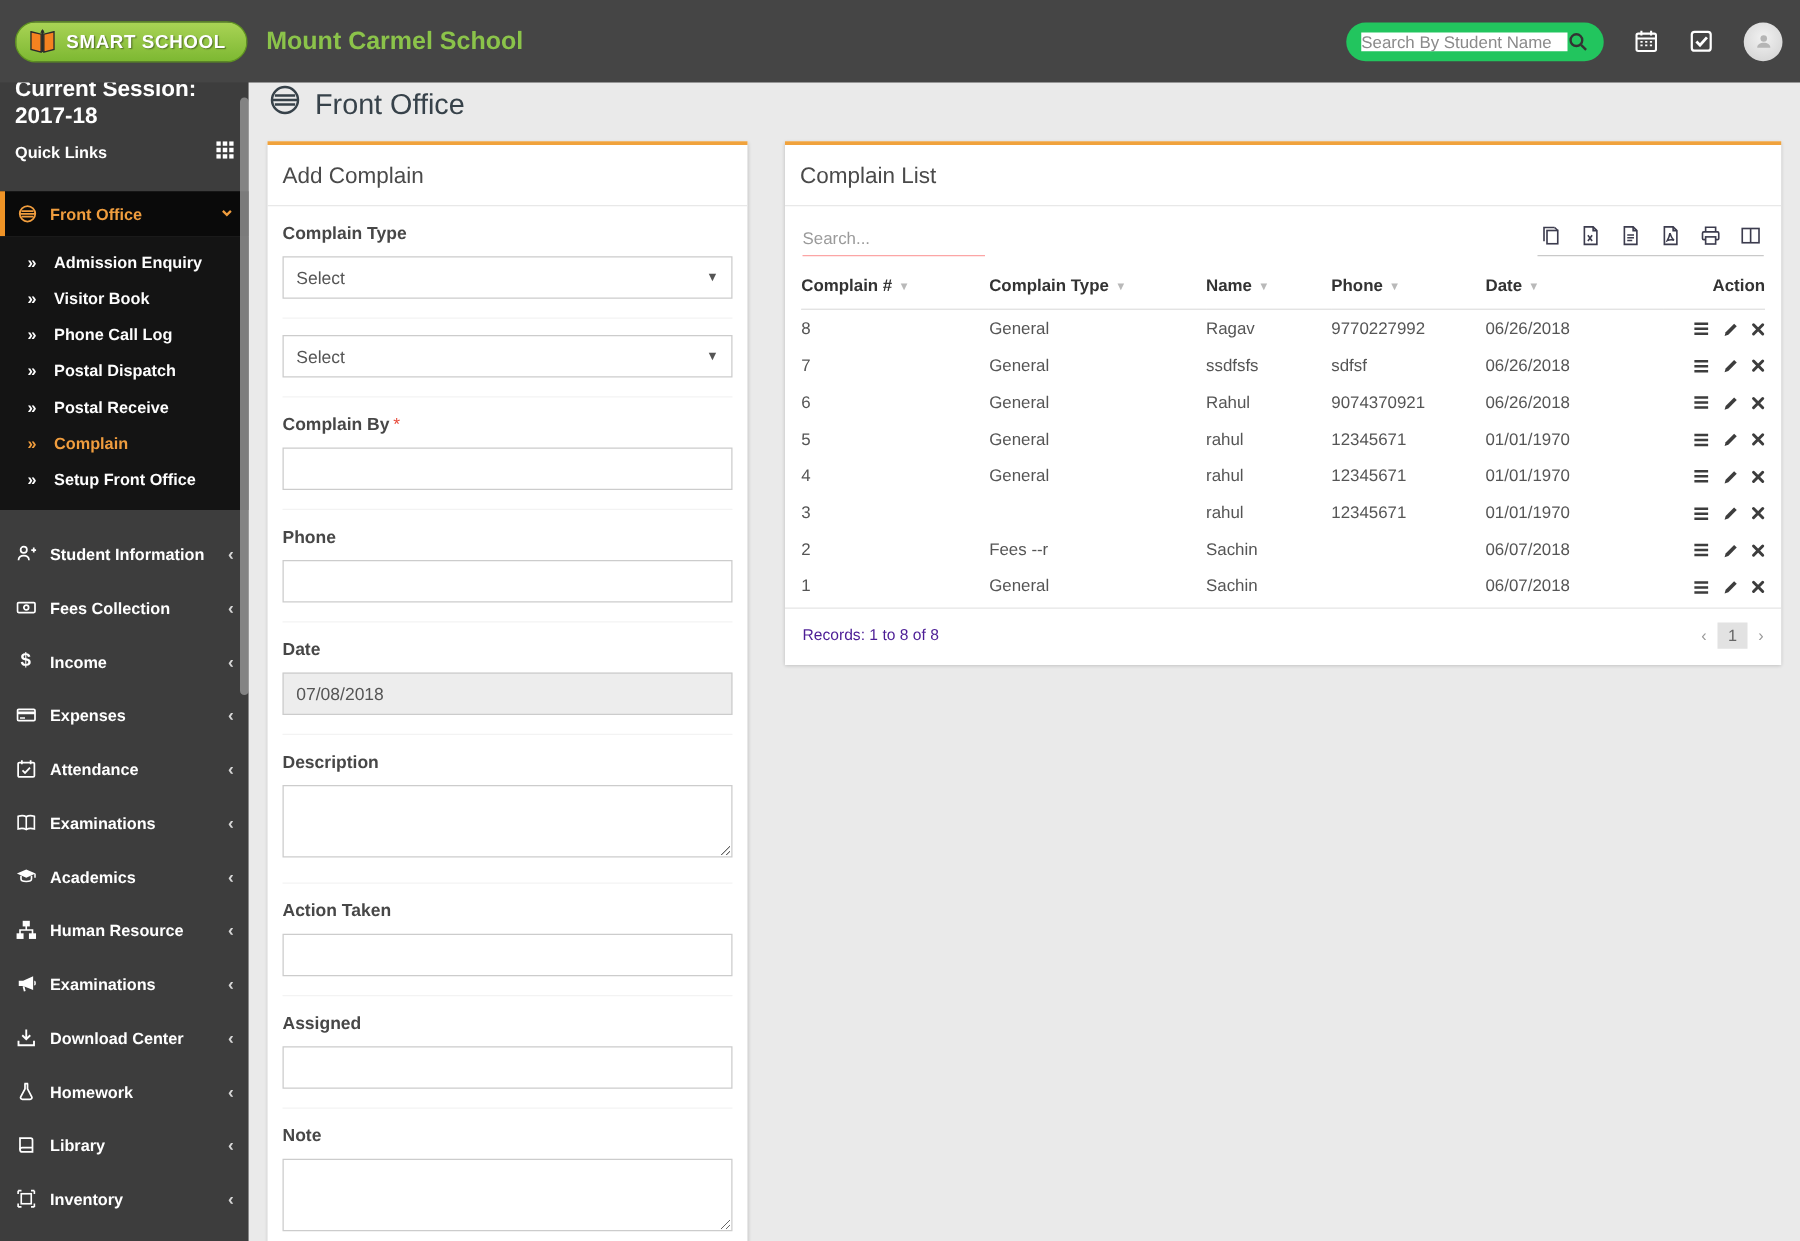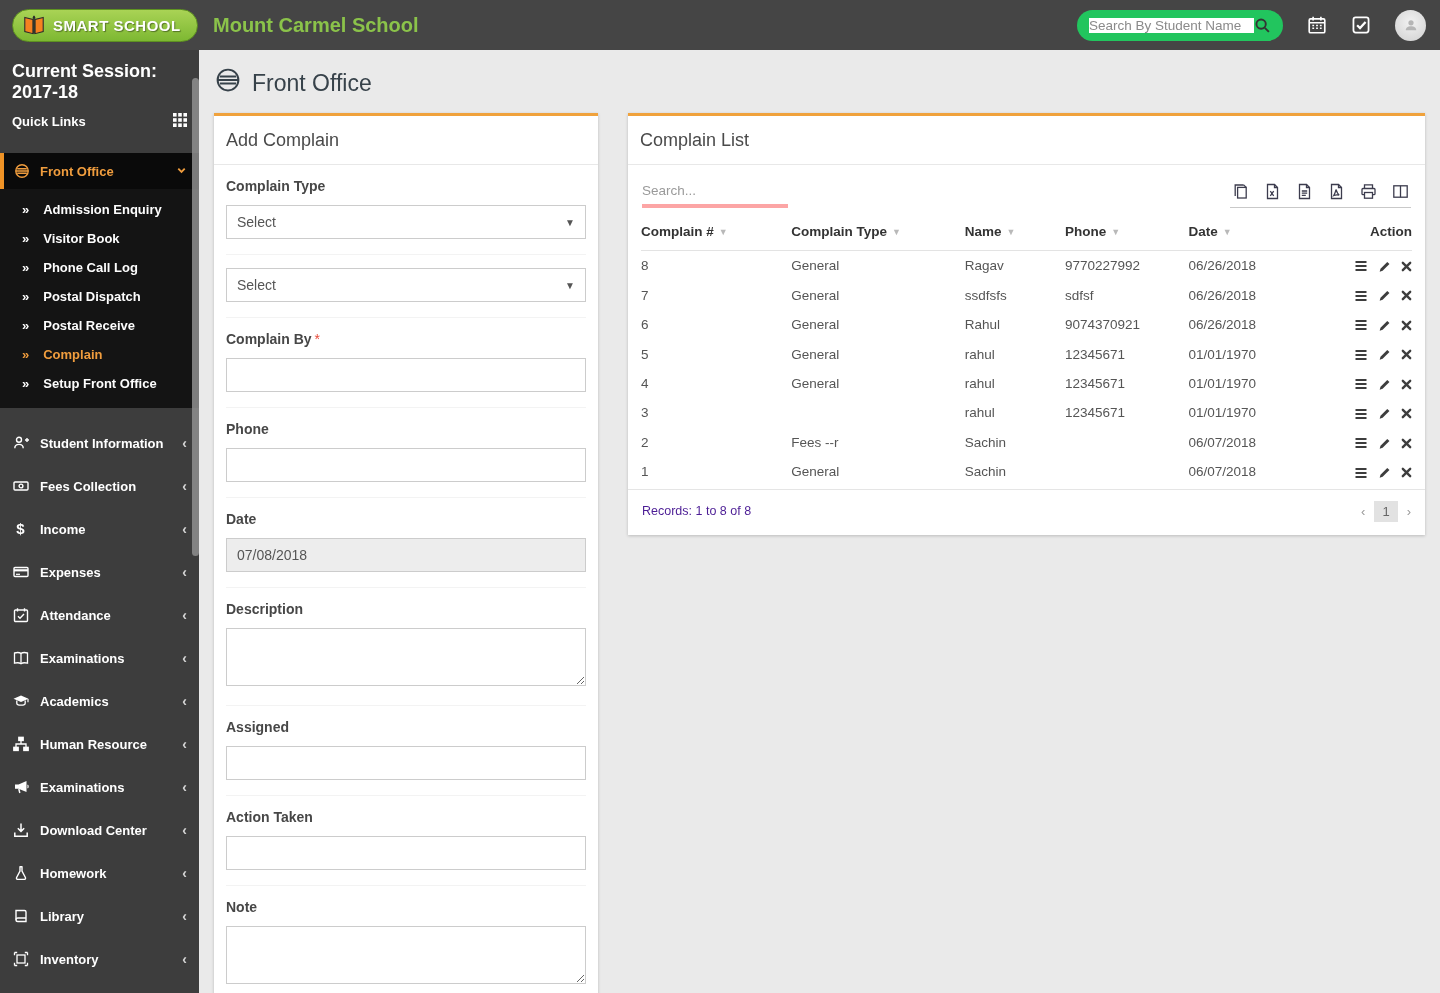--- a/index.html
+++ b/index.html
@@ -1,19 +1,19 @@
 <!DOCTYPE html>
 <html><head>
 <meta charset="utf-8">
 <style>
   * { margin:0; padding:0; box-sizing:border-box; }
   html,body { width:1440px; height:993px; overflow:hidden; font-family:"Liberation Sans", sans-serif; background:#eaeaea; }
 
   
-  .header { position:absolute; top:0; left:0; width:1440px; height:50px; background:#454545; display:flex; align-items:center; z-index:20; }
+  .header { position:absolute; top:0; left:0; width:1440px; height:66px; background:#454545; display:flex; align-items:center; z-index:20; }
   .logo-box { width:199px; display:flex; align-items:center; padding-left:12px; flex-shrink:0; }
   .logo-pill { display:flex; align-items:center; background:linear-gradient(#a9d355,#7db832); border-radius:17px; height:33px; padding:0 16px 0 8px; border:1px solid #5f9321; }
   .logo-pill svg { width:26px; height:26px; margin-right:6px; }
   .brand-text { color:#fff; font-weight:bold; font-size:15px; letter-spacing:.5px; text-shadow:1px 1px 1px rgba(0,0,0,.4); white-space:nowrap; }
   .school-title { color:#8bc34a; font-weight:bold; font-size:20px; margin-left:14px; }
   .header-right { margin-left:auto; display:flex; align-items:center; gap:24px; padding-right:14px; }
   .search-pill { background:#22c55e; border-radius:16px; height:31px; width:206px; display:flex; align-items:center; padding:0 12px; }
   .search-pill input { border:none; outline:none; flex:1; font-size:13.5px; color:#666; min-width:0; font-family:inherit; }
   .search-pill input::placeholder { color:#8a8a8a; }
   .hicon { color:#fff; display:flex; align-items:center; cursor:pointer; }
@@ -53,21 +53,21 @@
   .group label { display:block; font-size:14px; font-weight:bold; color:#474747; margin-bottom:11px; }
   .req { color:#e74c3c; margin-left:3px; font-weight:normal; }
   .control { width:100%; height:34px; border:1px solid #ccc; font-size:14px; color:#555; padding:0 10px; background:#fff; font-family:inherit; outline:none; }
   .select { display:flex; align-items:center; justify-content:space-between; cursor:pointer; }
   .select .caret { color:#555; font-size:10px; }
   textarea.control { height:58px; padding:6px 10px; resize:vertical; }
   .date-input { background:#ededed; }
 
   
   .toolbar { display:flex; justify-content:space-between; align-items:flex-end; padding:14px 14px 2px; }
-  .list-search { border:none; border-bottom:4px solid #fca5a5; background:transparent; width:146px; font-size:13.5px; color:#777; padding:4px 0 6px; outline:none; font-family:inherit; }
+  .list-search { border:none; border-bottom:1px solid #fca5a5; background:transparent; width:146px; font-size:13.5px; color:#777; padding:4px 0 6px; outline:none; font-family:inherit; }
   .list-search::placeholder { color:#9a9a9a; }
   .export-bar { display:flex; gap:15px; align-items:center; padding:0 2px 7px; border-bottom:1px solid #c9c9c9; color:#3c3c4e; }
   .export-bar .eico { cursor:pointer; display:flex; }
   table.clist { width:calc(100% - 26px); margin:4px 13px 0; border-collapse:collapse; }
   .clist th { text-align:left; font-size:13.5px; color:#333; font-weight:bold; padding:10px 0 11px; border-bottom:1px solid #e3e3e3; cursor:pointer; }
   .clist th .sort { color:#b9b9b9; font-size:9px; margin-left:5px; vertical-align:1px; }
   .clist th.act-col { text-align:right; }
   .clist td { font-size:13.5px; color:#555; padding:7px 0; height:29px; }
   .clist td.act-cell { text-align:right; white-space:nowrap; }
   .act-cell .aico { display:inline-flex; margin-left:10px; color:#3d3d3d; cursor:pointer; vertical-align:middle; }
@@ -386,25 +386,25 @@
         </div>
         <div class="group">
           <label>Date</label>
           <input class="control date-input" type="text" value="07/08/2018" style="">
         </div>
         <div class="group">
           <label>Description</label>
           <textarea class="control" style=""></textarea>
         </div>
         <div class="group">
+          <label>Action Taken</label>
+          <input class="control" type="text" value="" style="">
+        </div>
+        <div class="group">
           <label>Assigned</label>
-          <input class="control" type="text" value="" style="">
-        </div>
-        <div class="group">
-          <label>Action Taken</label>
           <input class="control" type="text" value="" style="">
         </div>
         <div class="group">
           <label>Note</label>
           <textarea class="control" style=""></textarea>
         </div>
 
       </div>
 
     </div>

